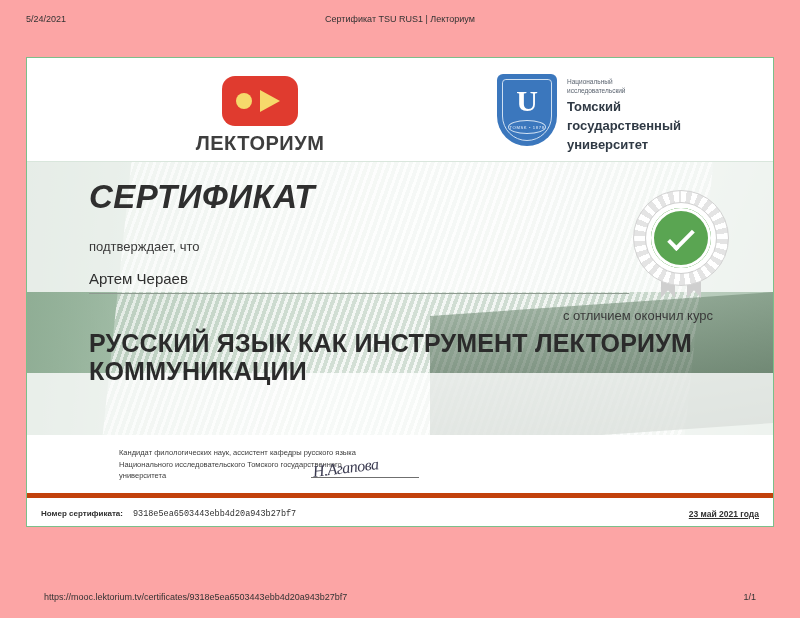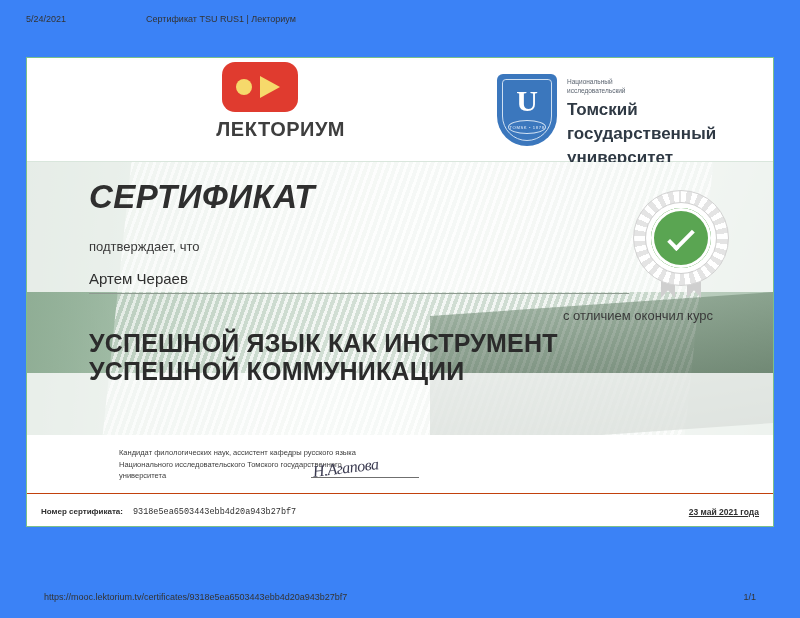--- a/index.html
+++ b/index.html
@@ -5,36 +5,36 @@
   * { box-sizing: border-box; }
   html, body {
     margin: 0; padding: 0;
     width: 800px; height: 618px;
     background: #ffffff;
     font-family: "Liberation Sans", sans-serif;
   }
   .page {
     position: relative;
     width: 800px; height: 618px;
-    background: #3b82f6;
+    background: #fca5a5;
     overflow: hidden;
   }
 
   
   .print-header {
     position: absolute;
     top: 14px; left: 0; width: 800px;
     display: flex;
     align-items: center;
     padding: 0 26px;
     font-size: 9px;
     color: #333;
   }
   .print-header .ph-date { width: 120px; text-align: left; }
-  .print-header .ph-title { flex: 1; }
+  .print-header .ph-title { flex: 1; text-align: center; }
   .print-header .ph-right { width: 120px; text-align: right; }
 
   
   .print-footer {
     position: absolute;
     bottom: 16px; left: 0; width: 800px;
     display: flex;
     align-items: flex-start;
     padding: 0 44px;
     font-size: 9px;
@@ -57,23 +57,23 @@
   .logo-band {
     position: relative;
     height: 104px;
     border-bottom: 1px solid #d9e6dc;
     background: #fff;
   }
 
   
   .lekt-logo {
     position: absolute;
-    left: 148px; top: 4px;
+    left: 148px; top: 18px;
     width: 170px;
-    text-align: right;
+    text-align: center;
   }
   .lekt-mark {
     width: 76px; height: 50px;
     margin: 0 auto;
     border-radius: 13px;
     background: #e03b2f;
     position: relative;
   }
   .lekt-mark .dot {
     position: absolute;
@@ -143,21 +143,21 @@
     line-height: 13px;
   }
   .tsu-text { padding-top: 4px; }
   .tsu-small {
     font-size: 6.5px;
     color: #5b6470;
     line-height: 1.35;
   }
   .tsu-big {
     margin-top: 3px;
-    font-size: 17px;
+    font-size: 13px;
     font-weight: bold;
     color: #2f3944;
     line-height: 1.25;
   }
 
   
   .body-band {
     position: relative;
     height: 273px;
     background: #f2f5f3;
@@ -327,21 +327,21 @@
     position: absolute;
     left: 284px; top: 42px;
     width: 108px;
     border-bottom: 1px solid #6f6f6f;
   }
 
   
   .num-band {
     position: relative;
     height: 36px;
-    border-top: 1px solid #c2410c;
+    border-top: 5px solid #c2410c;
     display: flex;
     align-items: center;
     padding: 0 14px;
   }
   .num-label {
     font-size: 8px;
     color: #2f2f2f;
     font-weight: bold;
     margin-right: 10px;
   }
@@ -404,21 +404,21 @@
         <div class="dark-band"></div>
       </div>
       <div class="veil-top"></div>
       <div class="veil-bottom"></div>
 
       <div class="cert-text">
         <div class="cert-title">СЕРТИФИКАТ</div>
         <div class="cert-confirms">подтверждает, что</div>
         <div class="cert-name">Артем Чераев</div>
         <div class="cert-grade">с отличием окончил курс</div>
-        <div class="cert-course">УСПЕШНОЙ ЯЗЫК КАК ИНСТРУМЕНТ УСПЕШНОЙ КОММУНИКАЦИИ</div>
+        <div class="cert-course">РУССКИЙ ЯЗЫК КАК ИНСТРУМЕНТ ЛЕКТОРИУМ КОММУНИКАЦИИ</div>
       </div>
 
       <div class="seal">
         <div class="ribbon-l"></div>
         <div class="ribbon-r"></div>
         <div class="rays"></div>
         <div class="inner"></div>
         <div class="core">
           <span class="check"></span>
         </div>

